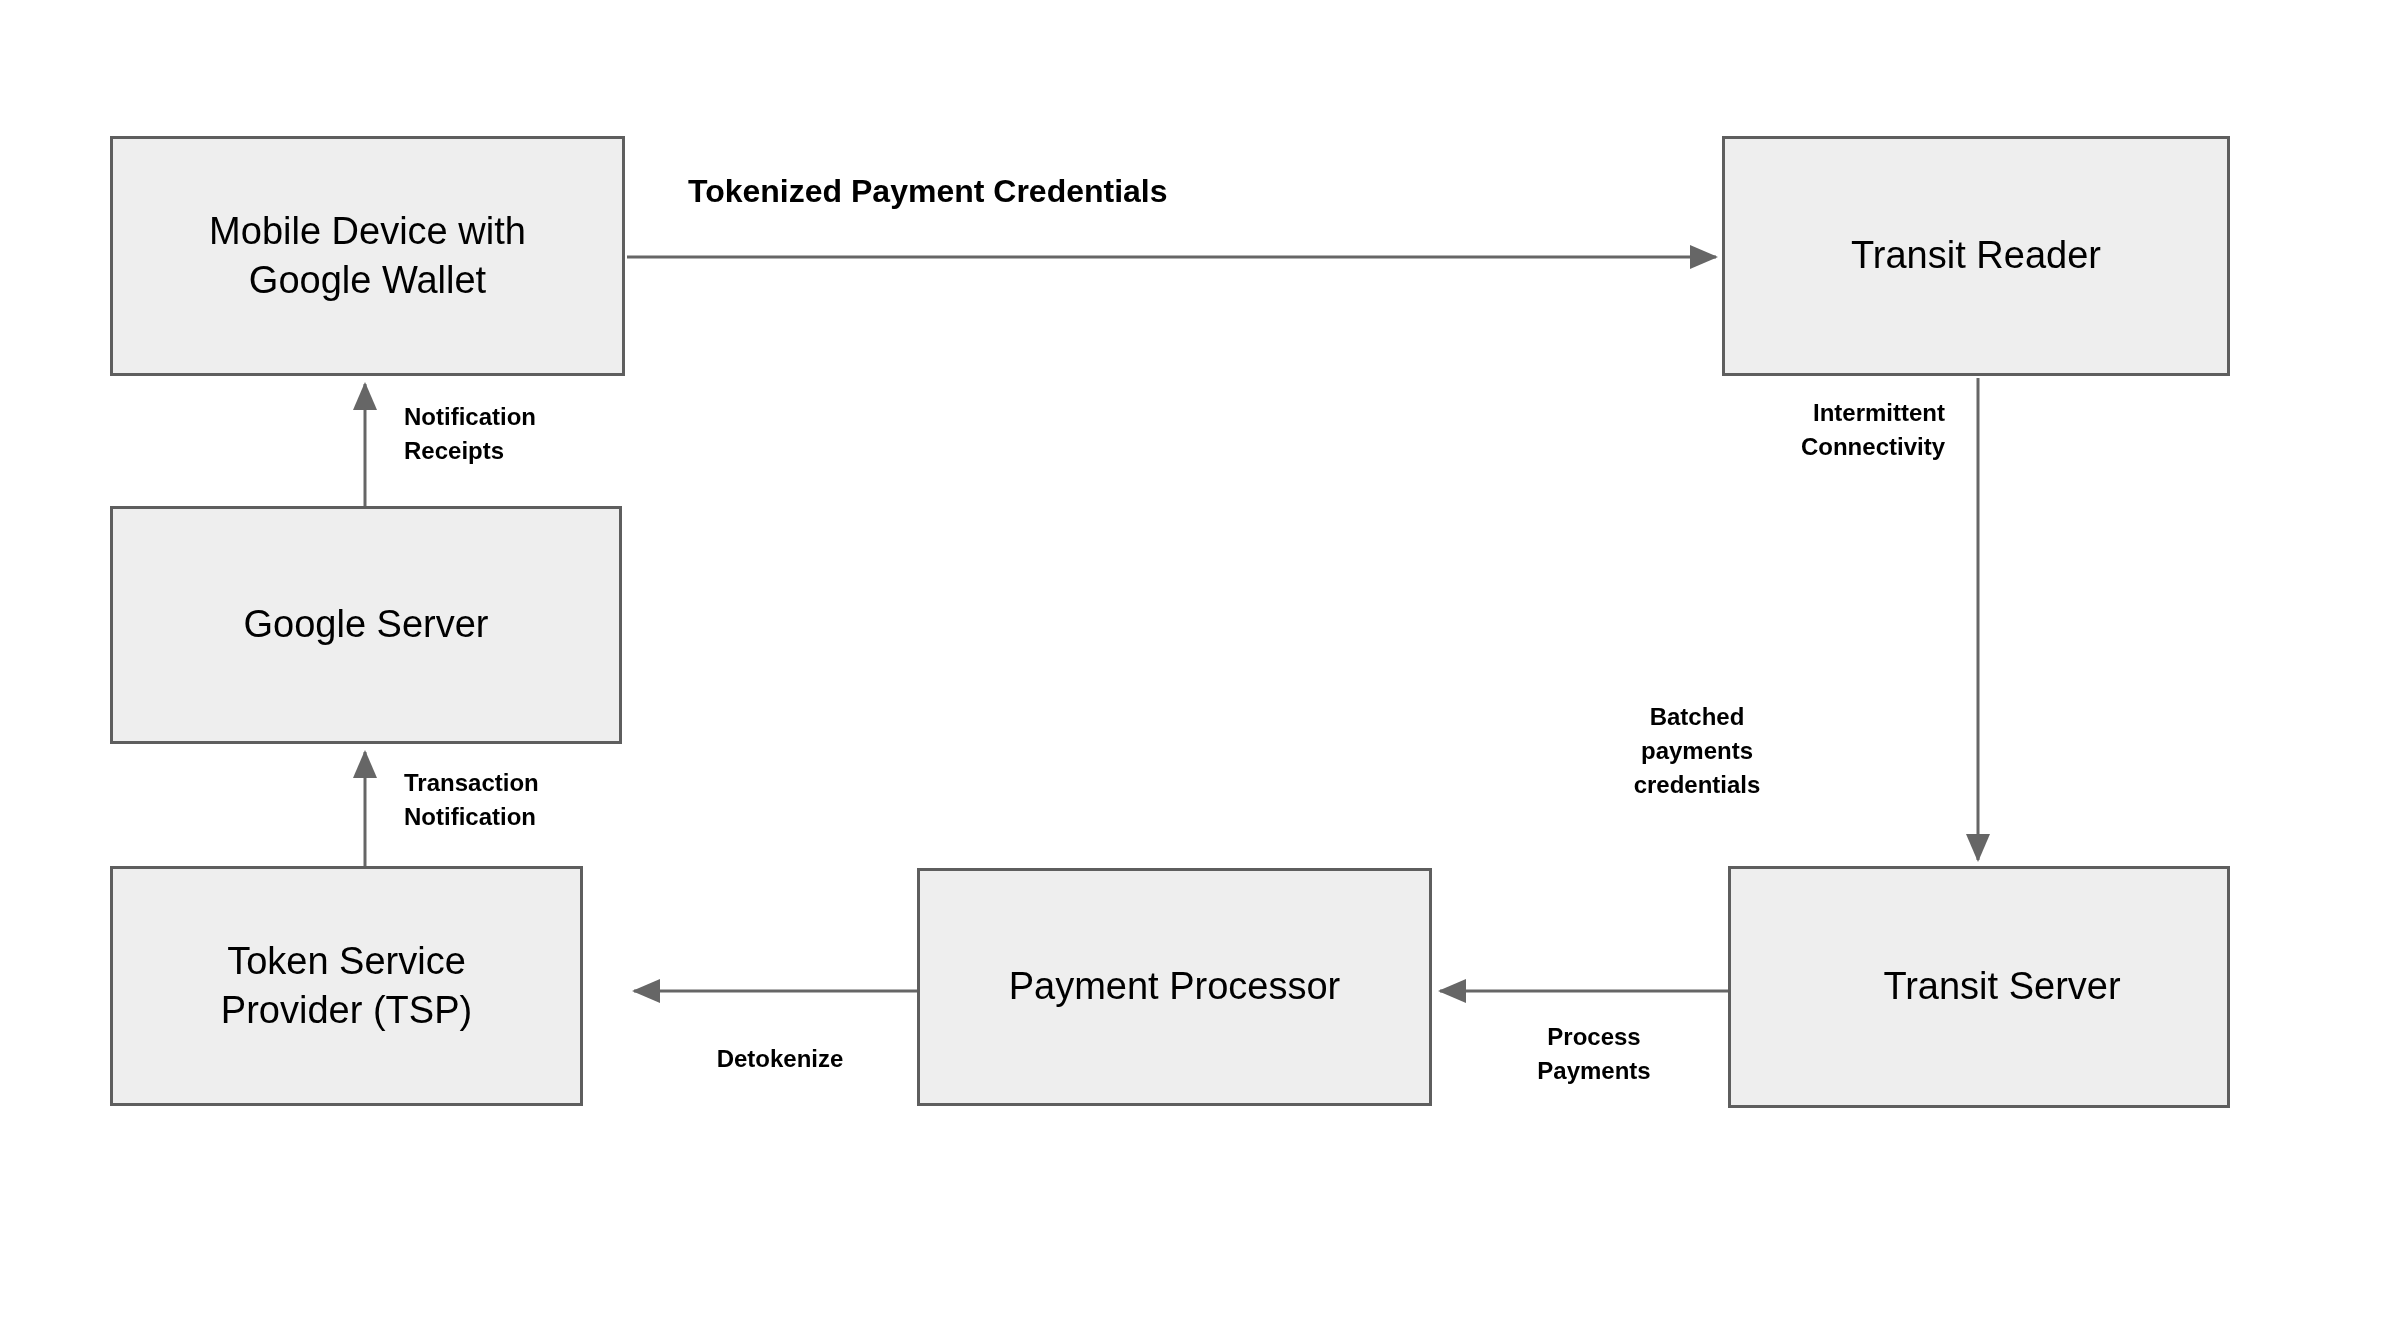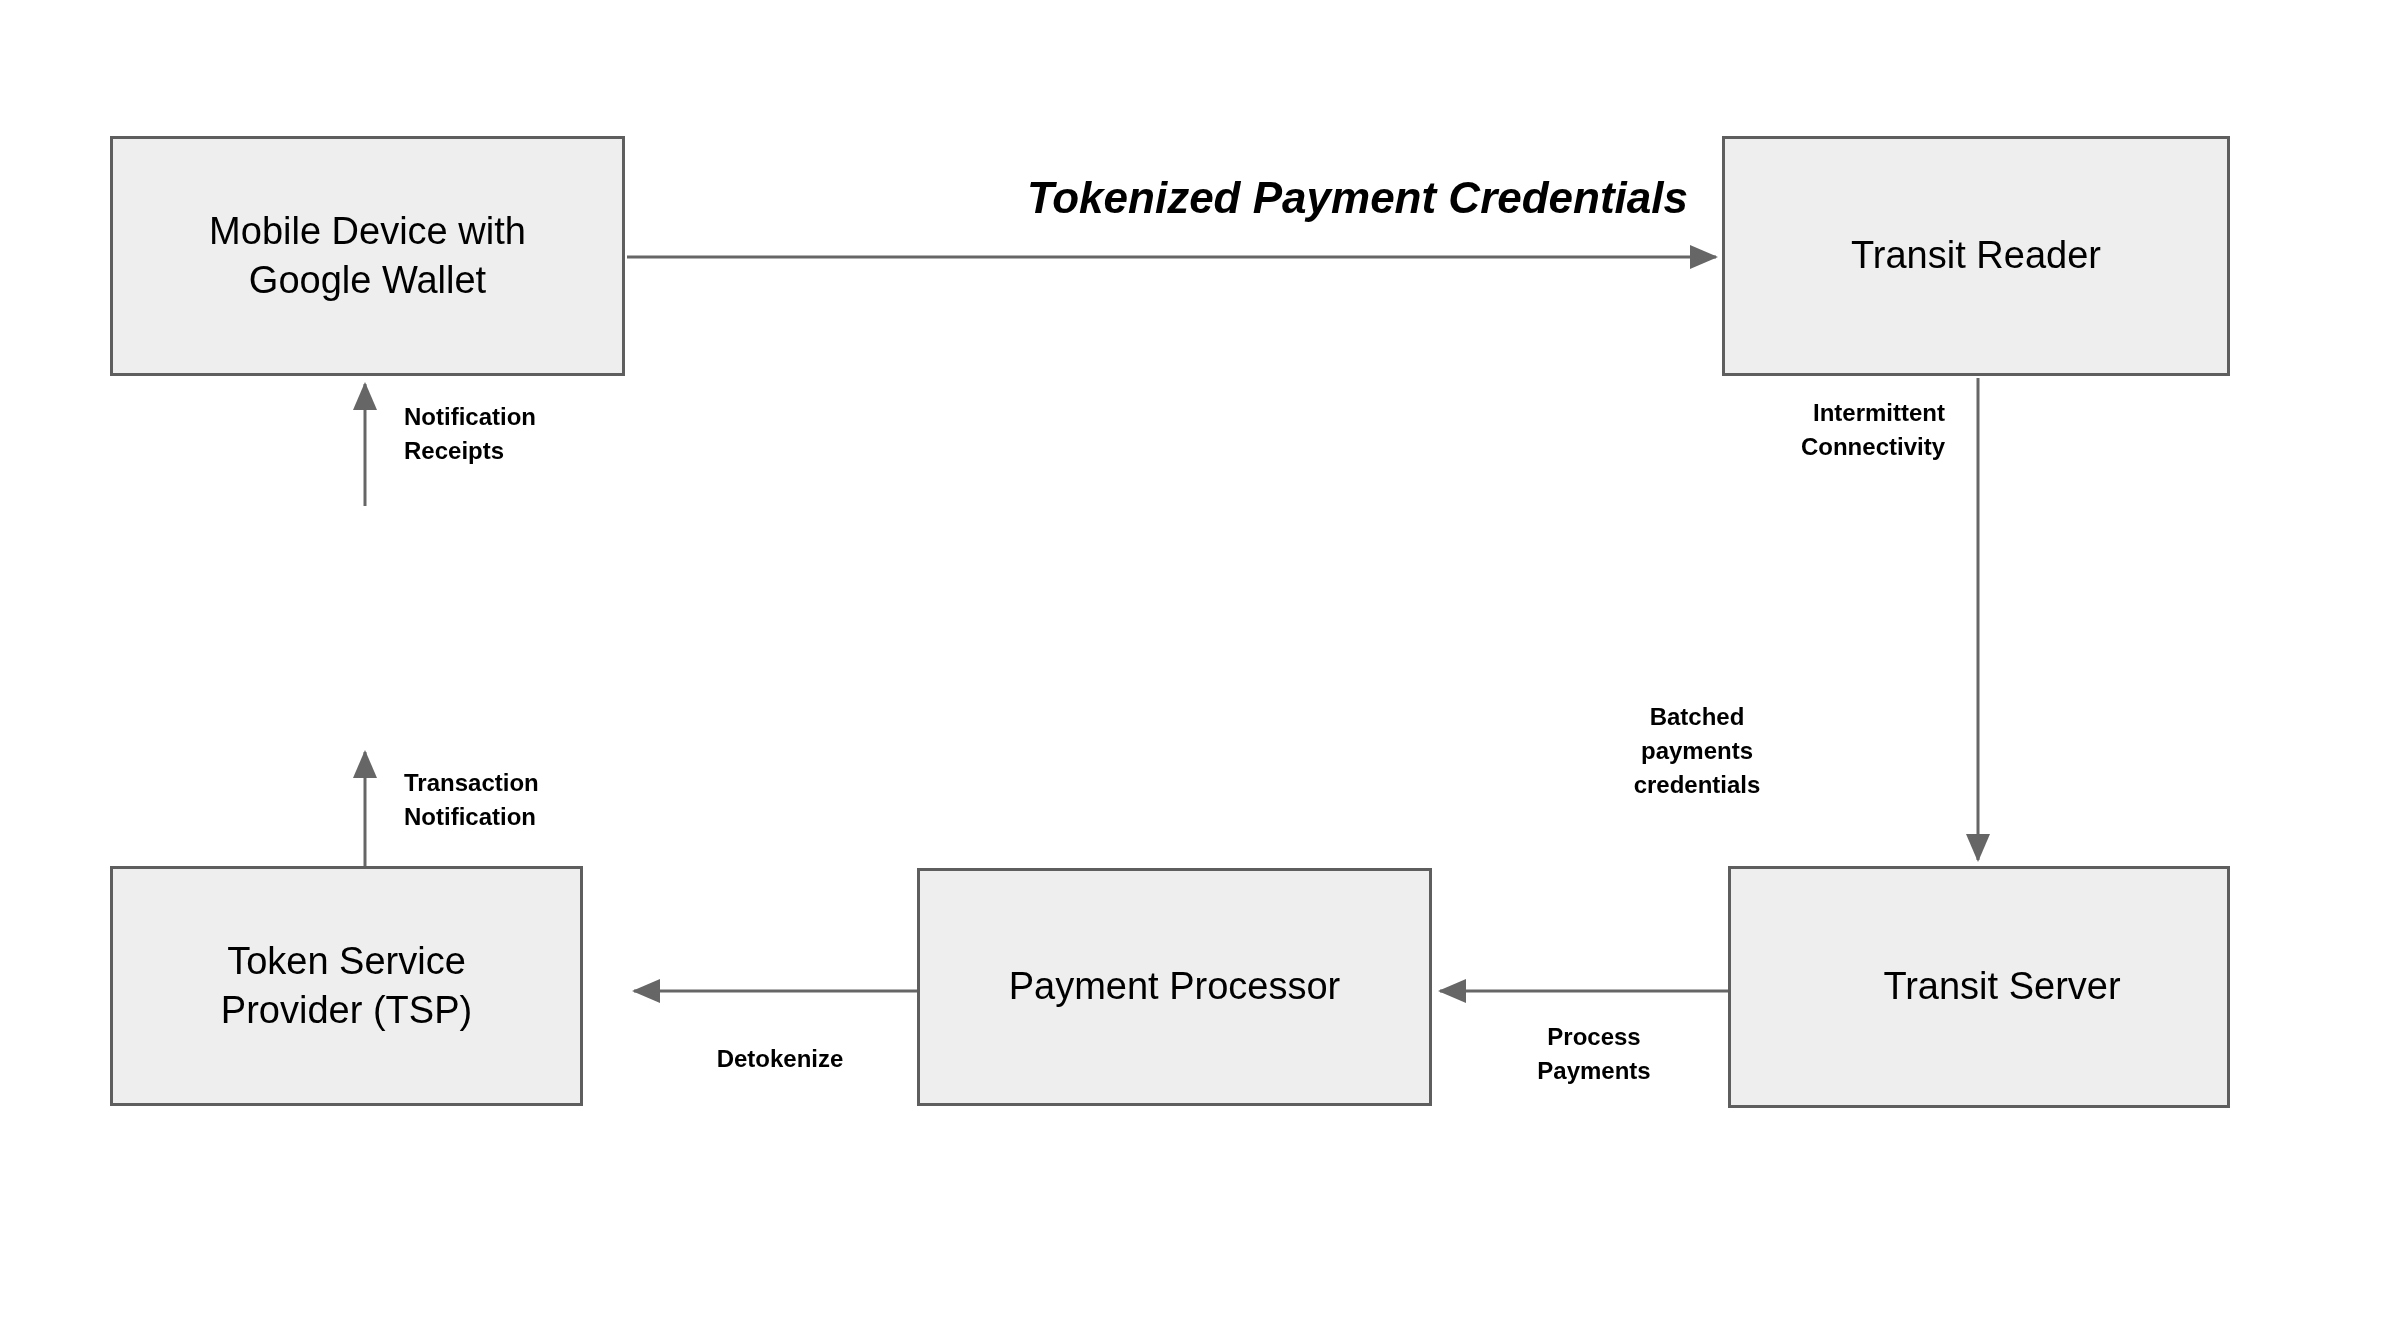--- a/index.html
+++ b/index.html
@@ -38,24 +38,23 @@
   }
   .edge-label {
     position: absolute;
     font-weight: 700;
     font-size: 24px;
     line-height: 1.42;
     color: var(--label-text);
     white-space: pre-line;
   }
   .edge-label.title {
-    font-size: 44px;
+    font-size: 32px;
     line-height: 1.2;
-    text-align: right;
-    font-style: italic;
+    text-align: left;
   }
   .align-right { text-align: right; }
   .align-center { text-align: center; }
   #arrow-layer {
     position: absolute;
     left: 0; top: 0;
     width: 2389px;
     height: 1344px;
     pointer-events: none;
   }
@@ -105,20 +104,23 @@
 
   <div class="node" id="node-mobile">
     <span>Mobile Device with
 Google Wallet</span>
   </div>
 
   <div class="node" id="node-transit-reader">
     <span>Transit Reader</span>
   </div>
 
+  <div class="node" id="node-google-server">
+    <span>Google Server</span>
+  </div>
 
   <div class="node" id="node-tsp">
     <span>Token Service
 Provider (TSP)</span>
   </div>
 
   <div class="node" id="node-payment-processor">
     <span>Payment Processor</span>
   </div>
 

